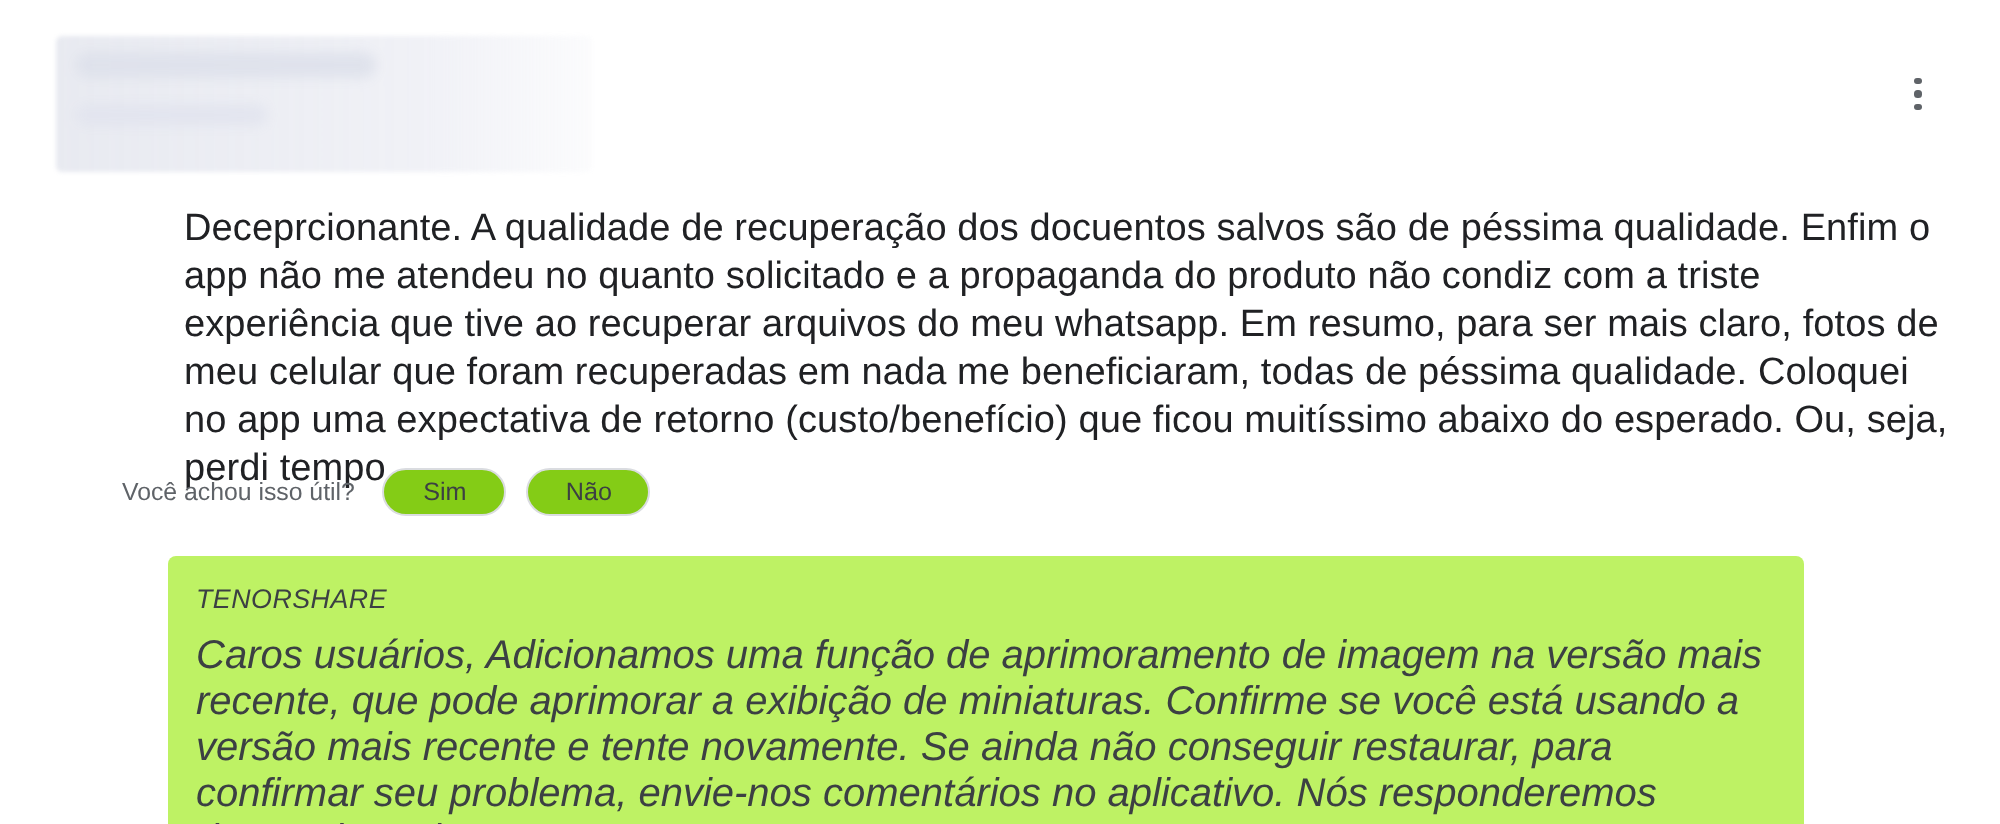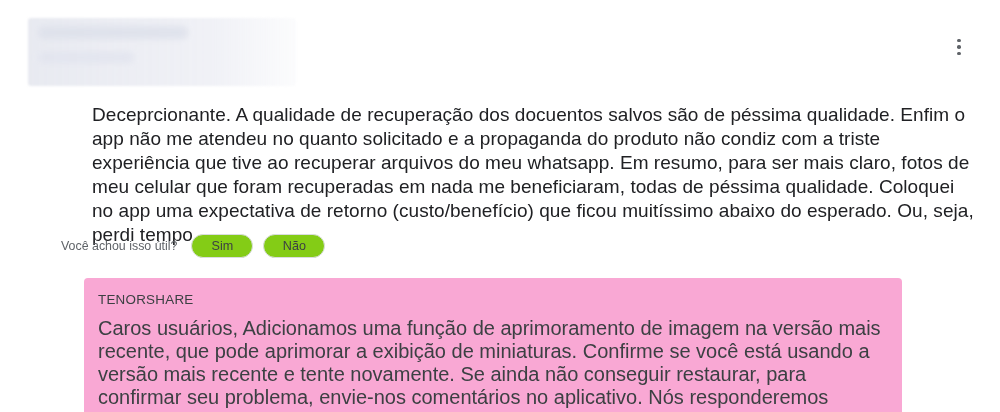--- a/index.html
+++ b/index.html
@@ -136,25 +136,26 @@
     cursor: pointer;
     line-height: 22px;
     text-align: center;
   }
 
   .developer-reply {
     position: absolute;
     top: 278px;
     left: 84px;
     width: 818px;
-    background: #f9a8d4;
+    background: #bef264;
     border-radius: 4px 4px 0 0;
     padding: 14px 18px 16px 14px;
     box-sizing: border-box;
     height: 134px;
+    font-style: italic;
   }
   .reply-head {
     display: flex;
     align-items: baseline;
     justify-content: space-between;
     margin-bottom: 10px;
   }
   .reply-dev {
     font-size: 13.4px;
     color: #3c4043;

